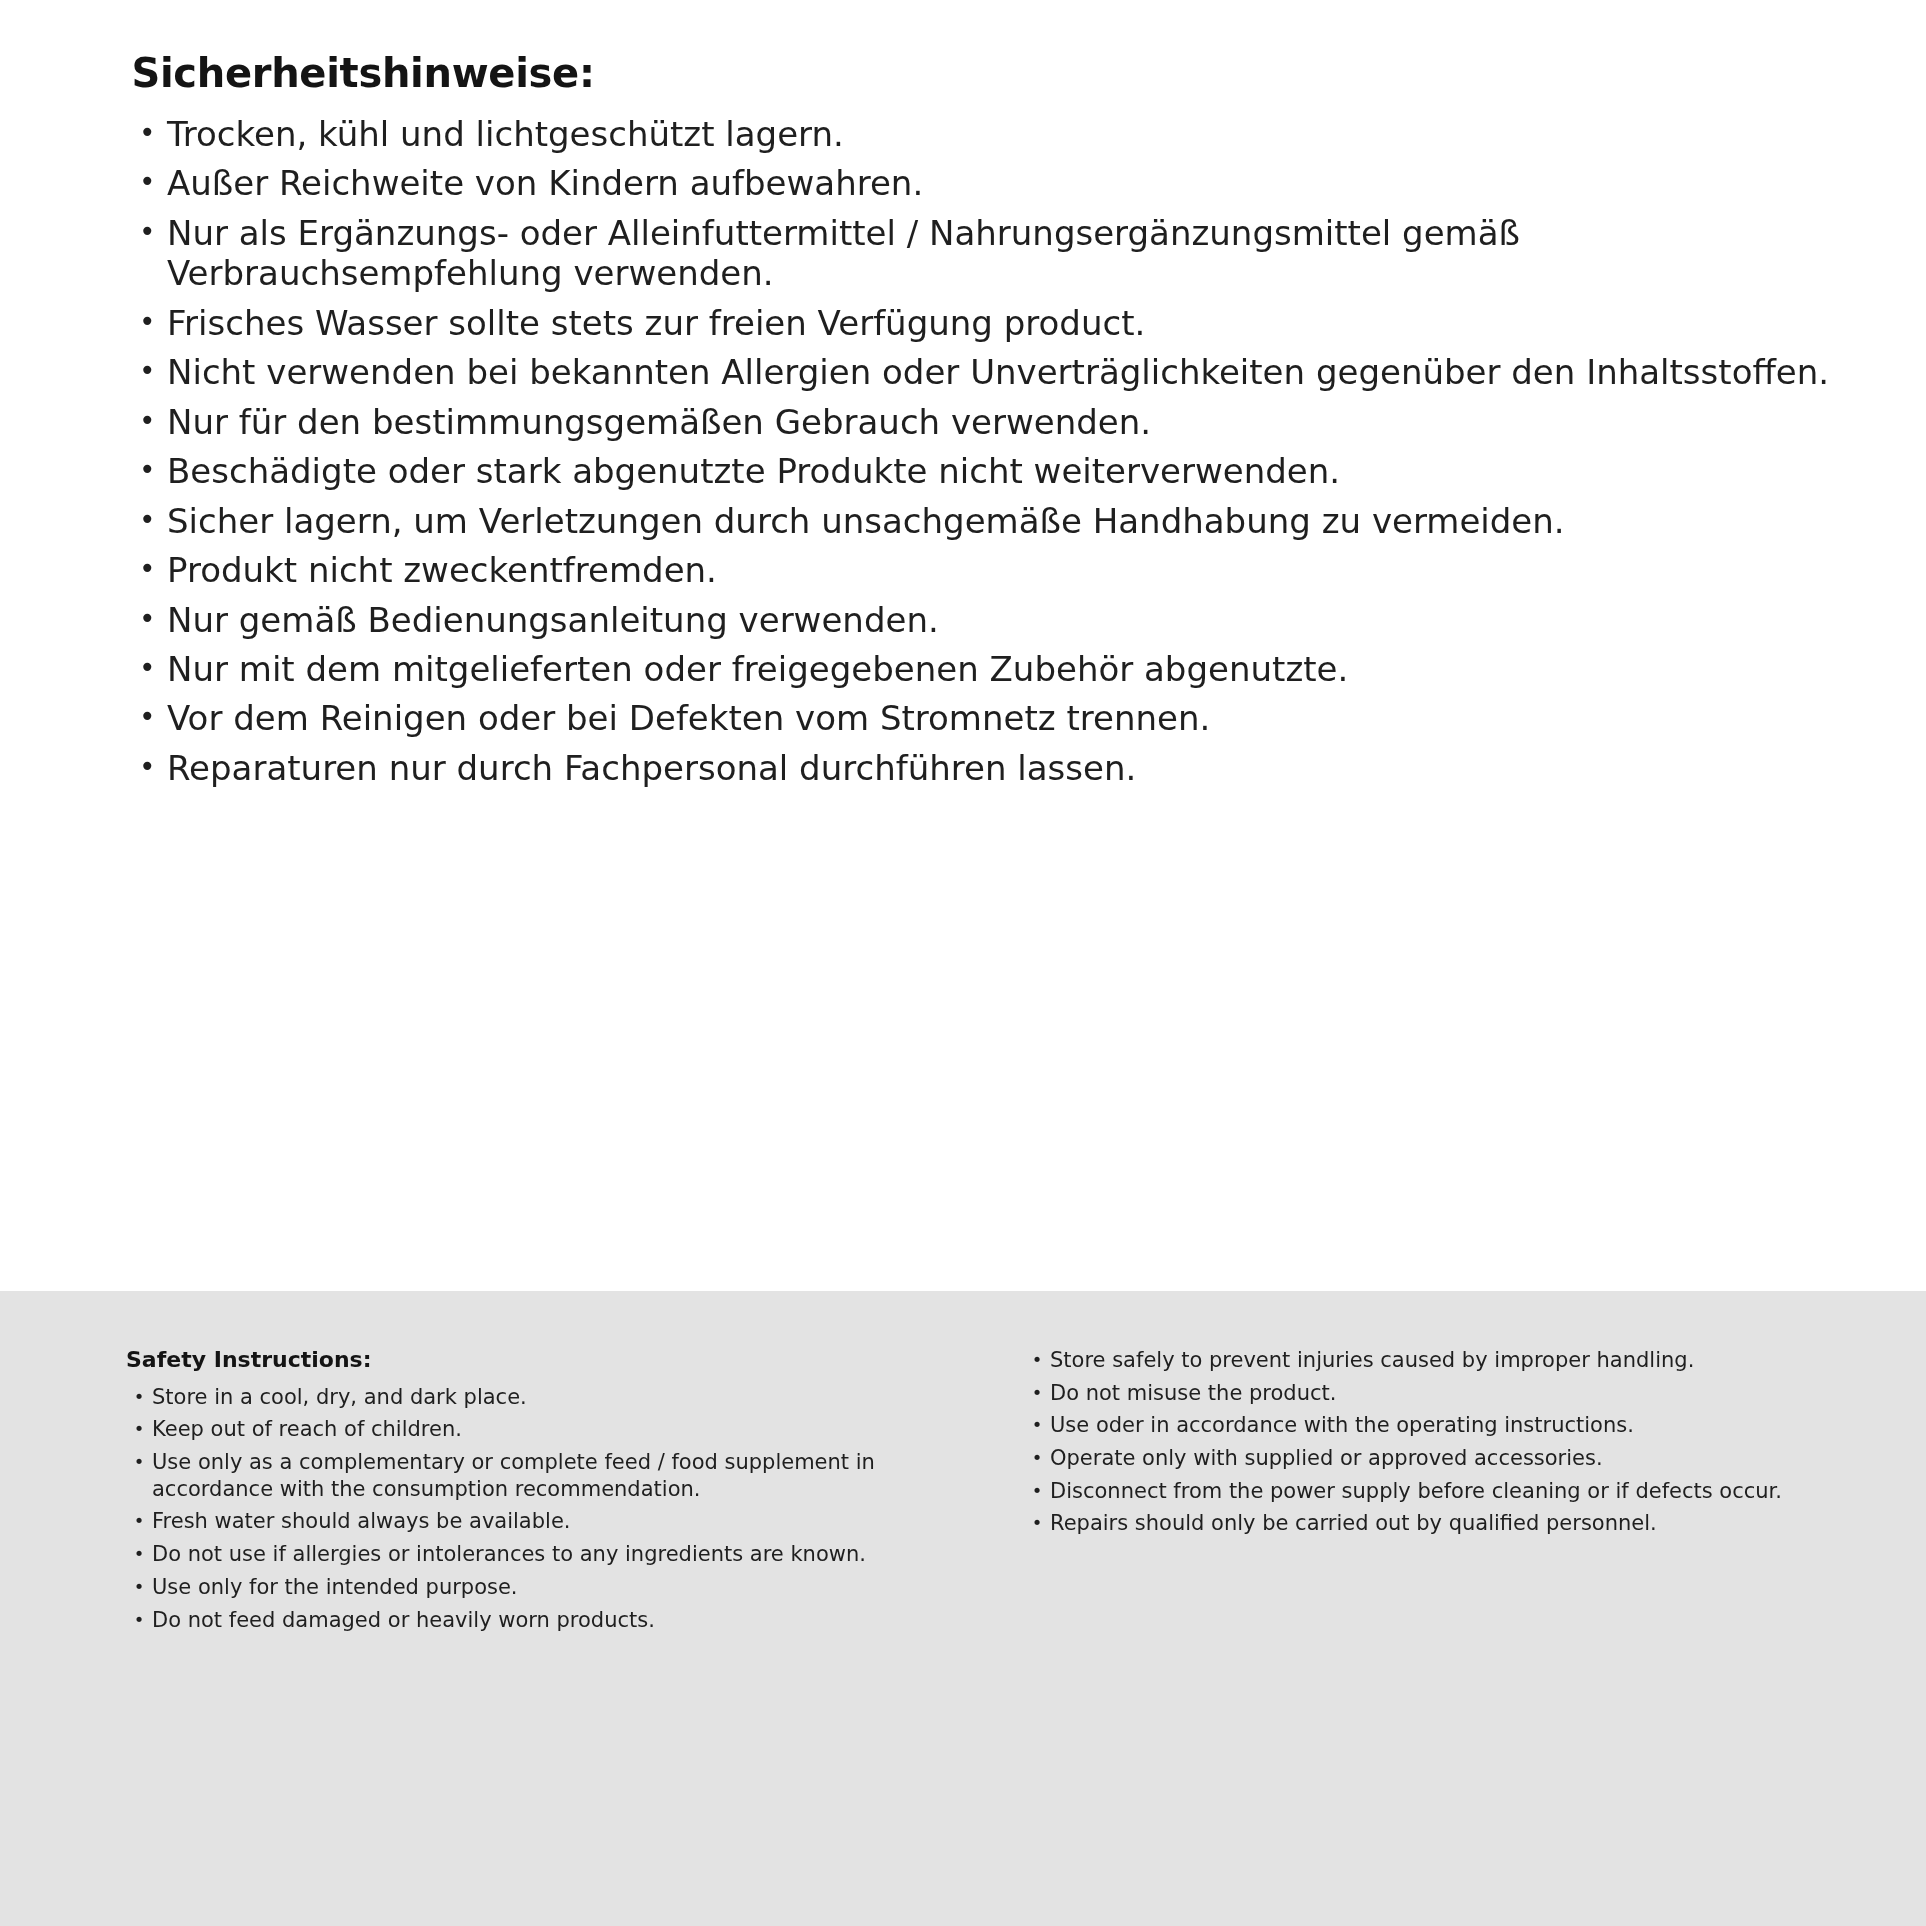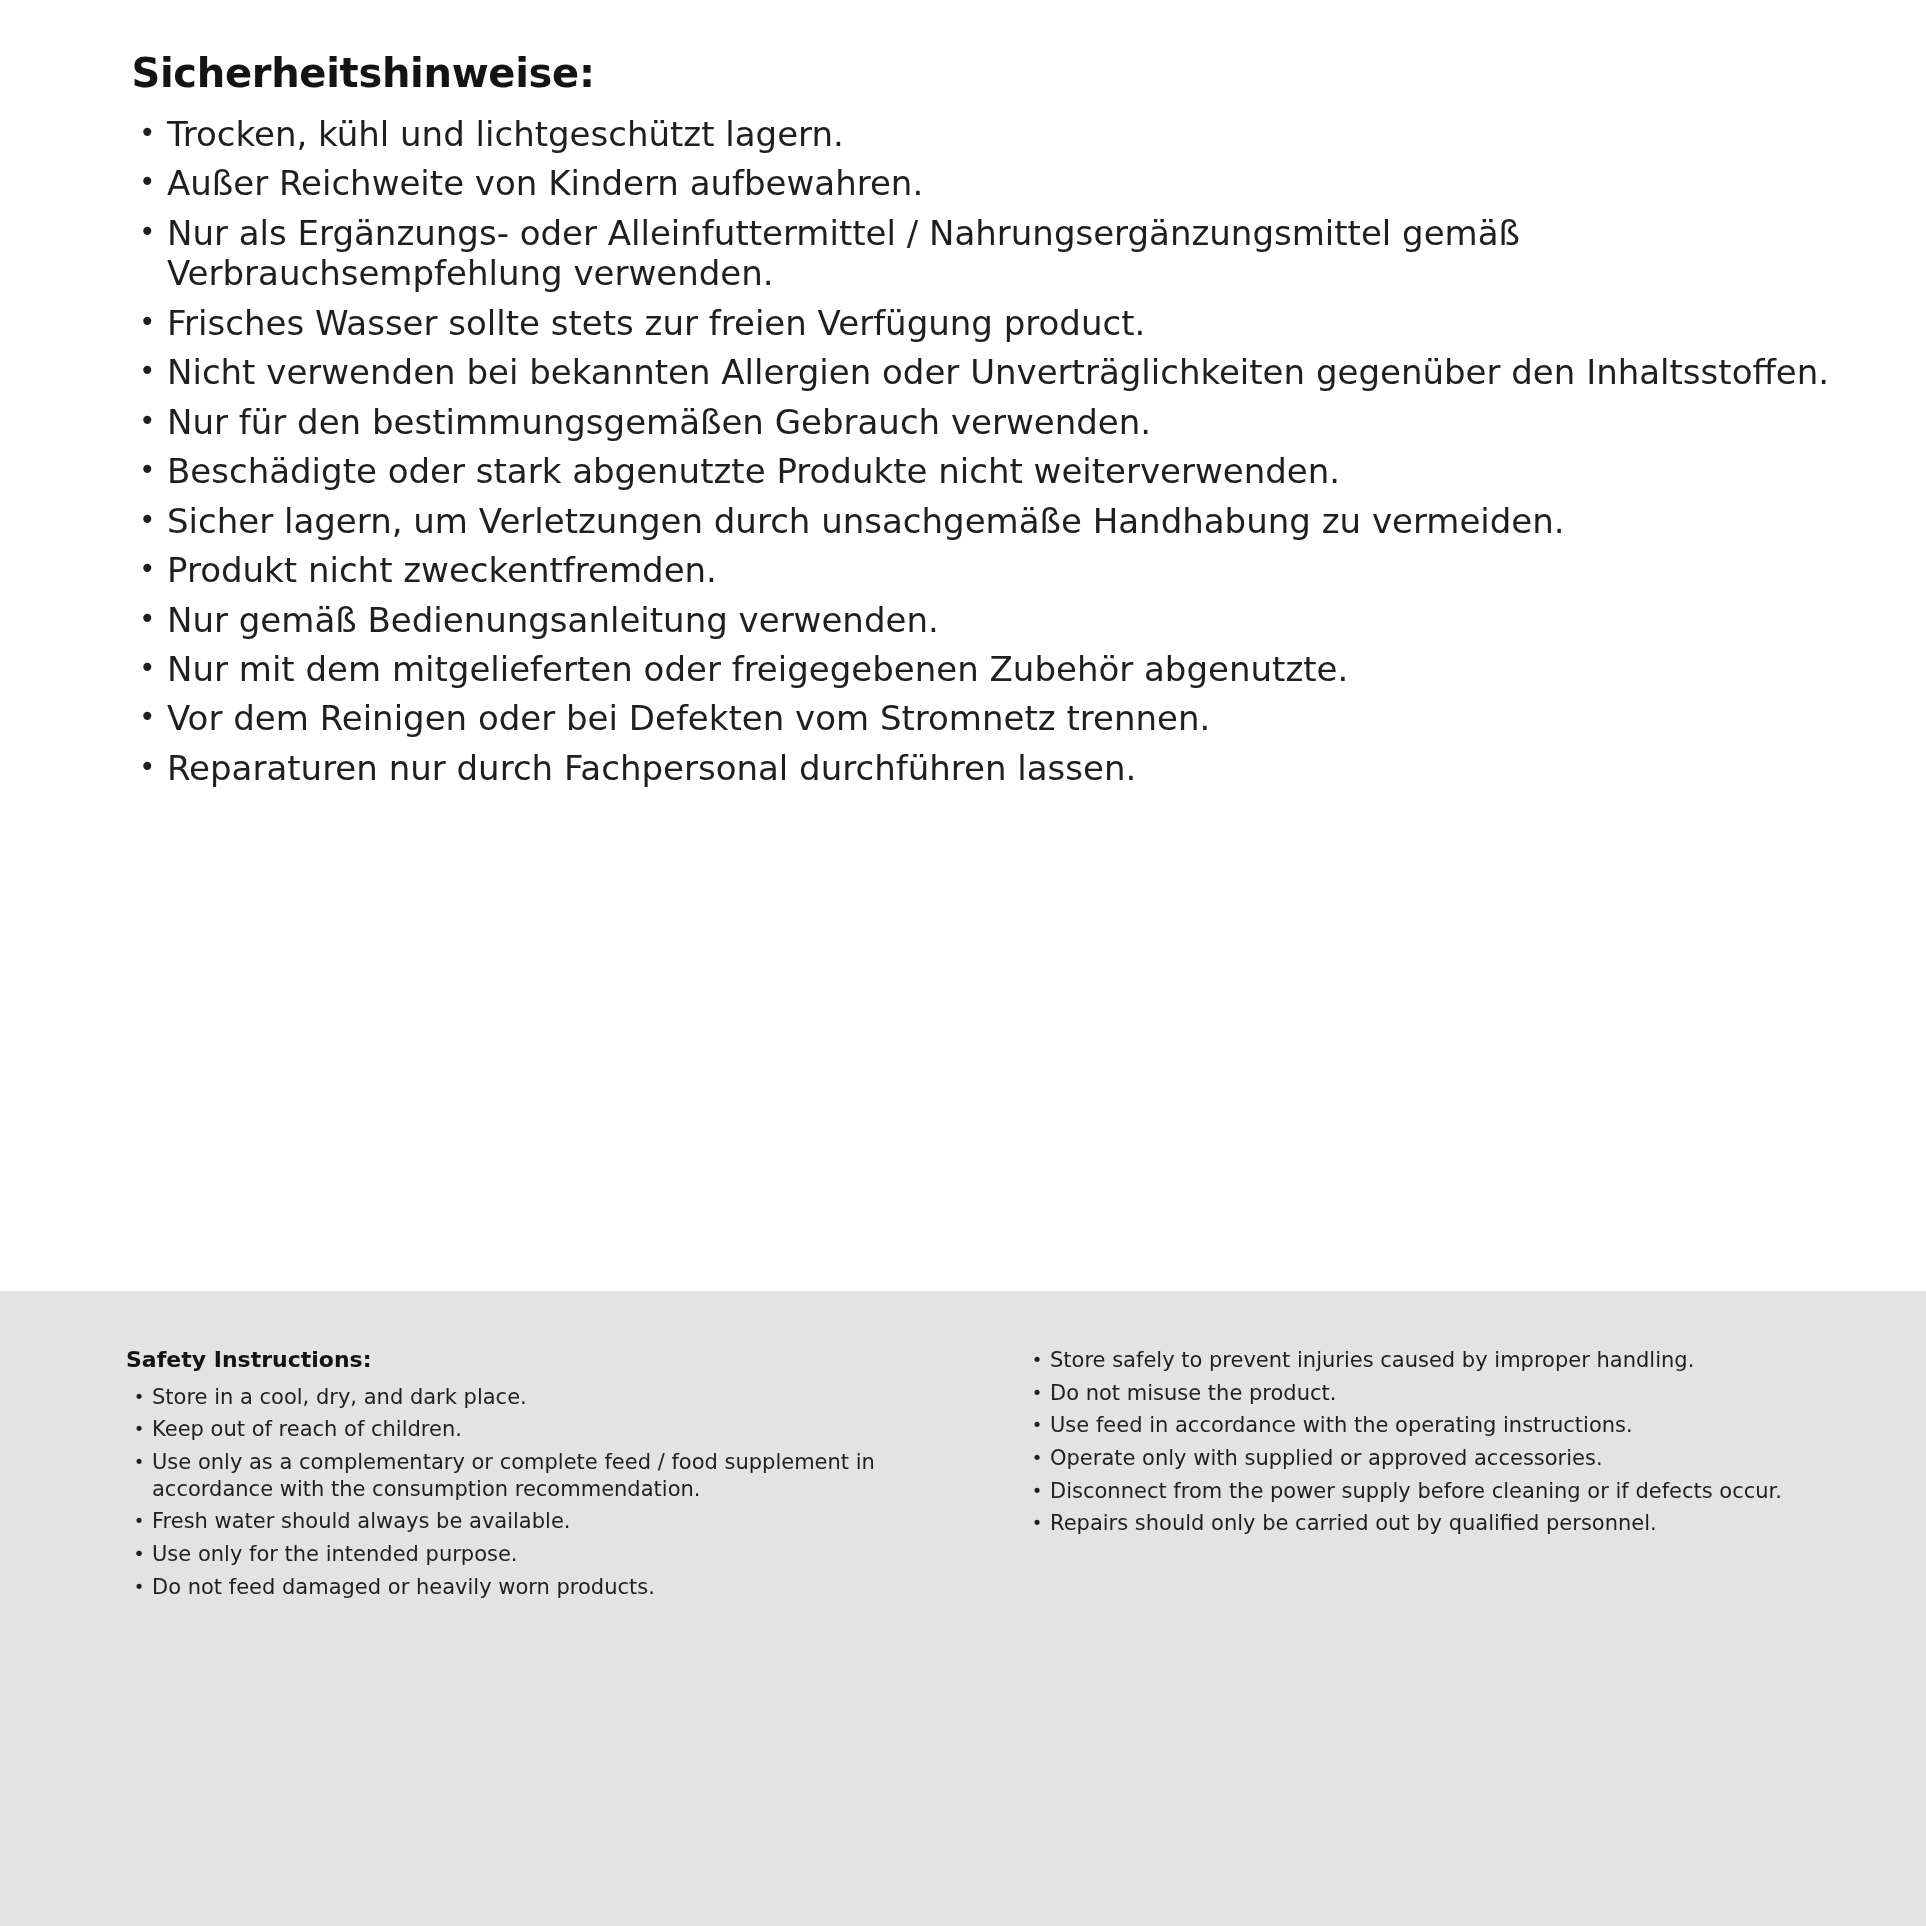--- a/index.html
+++ b/index.html
@@ -141,31 +141,31 @@
   </section>
 
   <section class="en-section">
     <div class="en-col en-col-left">
       <h2 class="en-title">Safety Instructions:</h2>
       <ul class="en-list">
         <li><span class="bullet">•</span><span>Store in a cool, dry, and dark place.</span></li>
         <li><span class="bullet">•</span><span>Keep out of reach of children.</span></li>
         <li><span class="bullet">•</span><span>Use only as a complementary or complete feed / food supplement in accordance with the consumption recommendation.</span></li>
         <li><span class="bullet">•</span><span>Fresh water should always be available.</span></li>
-        <li><span class="bullet">•</span></li>
+        <li><span class="bullet">•</span><span>Do not use if allergies or intolerances to any ingredients are known.</span></li>
         <li><span class="bullet">•</span><span>Use only for the intended purpose.</span></li>
         <li><span class="bullet">•</span><span>Do not feed damaged or heavily worn products.</span></li>
       </ul>
     </div>
 
     <div class="en-col en-col-right">
       <ul class="en-list">
         <li><span class="bullet">•</span><span>Store safely to prevent injuries caused by improper handling.</span></li>
         <li><span class="bullet">•</span><span>Do not misuse the product.</span></li>
-        <li><span class="bullet">•</span><span>Use feed in accordance with the operating instructions.</span></li>
+        <li><span class="bullet">•</span><span>Use oder in accordance with the operating instructions.</span></li>
         <li><span class="bullet">•</span><span>Operate only with supplied or approved accessories.</span></li>
         <li><span class="bullet">•</span><span>Disconnect from the power supply before cleaning or if defects occur.</span></li>
         <li><span class="bullet">•</span><span>Repairs should only be carried out by qualified personnel.</span></li>
       </ul>
     </div>
   </section>
 
 </div>
 
 

